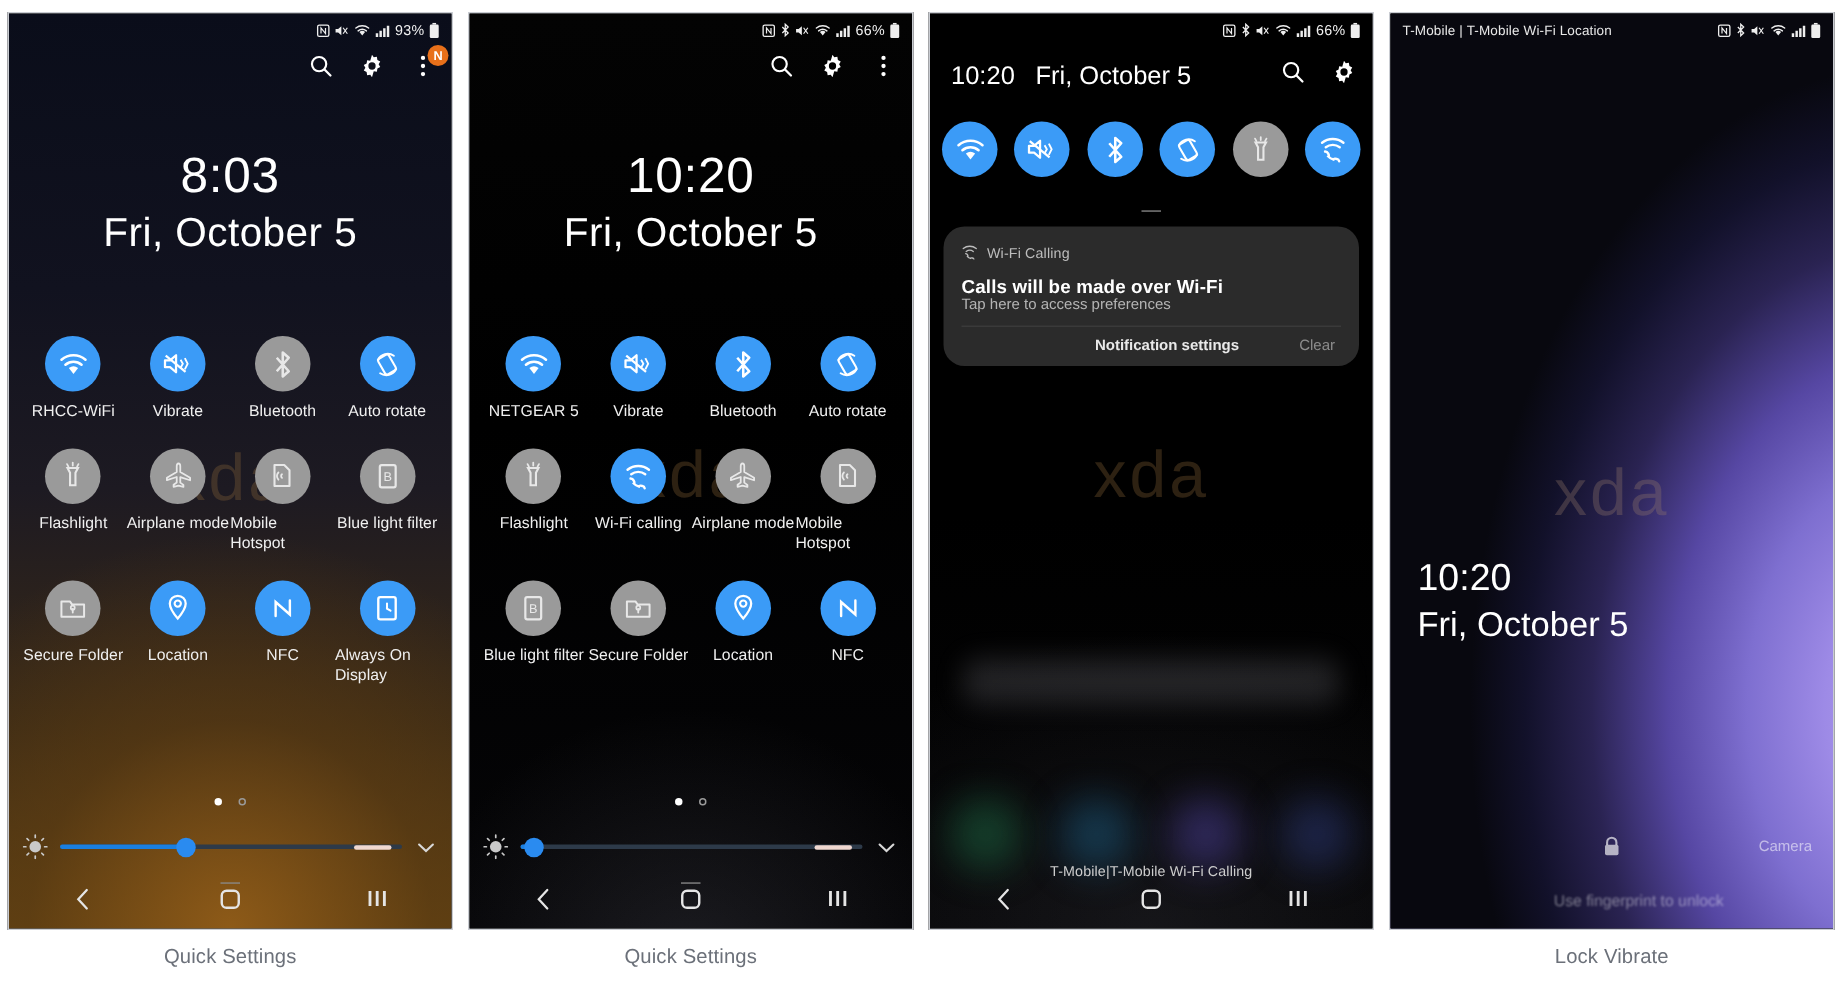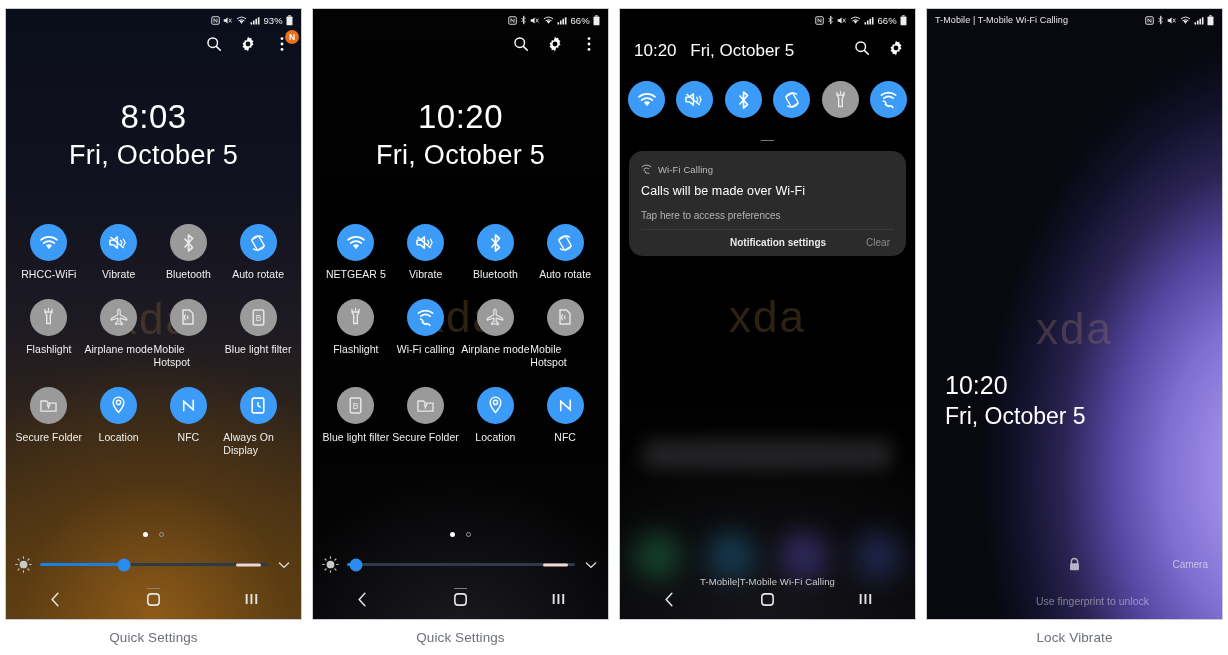--- a/index.html
+++ b/index.html
@@ -107,21 +107,21 @@
     color:#8a8a8a; font-size:13px; line-height:6px;
   }
 
   
   .notif{
     position:absolute; left:9px; right:9px; top:142px; z-index:15;
     background:#2b2b2b; border-radius:14px; padding:9px 12px 6px 12px;
   }
   .notif-app{ display:flex; align-items:center; gap:6px; margin-bottom:6px; }
   .notif-app .nm{ font-size:9.5px; color:#bdbdbd; letter-spacing:.1px;}
-  .notif-title{ font-size:12.5px; color:#fff; font-weight:normal; margin-bottom:12px; letter-spacing:.1px;}
+  .notif-title{ font-size:12.5px; color:#fff; font-weight:bold; margin-bottom:0; letter-spacing:.1px;}
   .notif-sub{ font-size:10px; color:#b4b4b4; margin-bottom:8px; }
   .notif-actions{
     border-top:1px solid #3a3a3a;
     display:flex; justify-content:flex-end; align-items:center; gap:20px;
     padding:7px 4px 2px 0;
   }
   .notif-actions .a1{ font-size:10px; color:#e9e9e9; font-weight:bold; }
   .notif-actions .a2{ font-size:10px; color:#8d8d8d;margin-left:20px; }
 
   
@@ -827,21 +827,21 @@
       </div>
     </div>
   </div>
 
   <div class="panel-wrap">
     <div class="phone">
       <div class="bg bg4-base"></div>
       <div class="bg bg4"></div>
 
       <div class="statusbar">
-        <div class="sb-left">T-Mobile | T-Mobile Wi-Fi Calling</div>
+        <div class="sb-left">T-Mobile | T-Mobile Wi-Fi Location</div>
         <div class="sb-right">
           <span class="sb-icon">
               <svg width="9" height="9" viewBox="0 0 12 12">
                 <rect x="1" y="1" width="10" height="10" rx="1.5" fill="none" stroke="#eee" stroke-width="1.2"></rect>
                 <path d="M4 8.5V3.5l4 5V3.5" fill="none" stroke="#eee" stroke-width="1.1"></path>
               </svg>
             </span>
           <span class="sb-icon">
               <svg width="7" height="10" viewBox="0 0 9 12">
                 <path d="M2 3.4L7 8.6 4.5 11V1L7 3.4 2 8.6" fill="none" stroke="#eee" stroke-width="1.1"></path>

